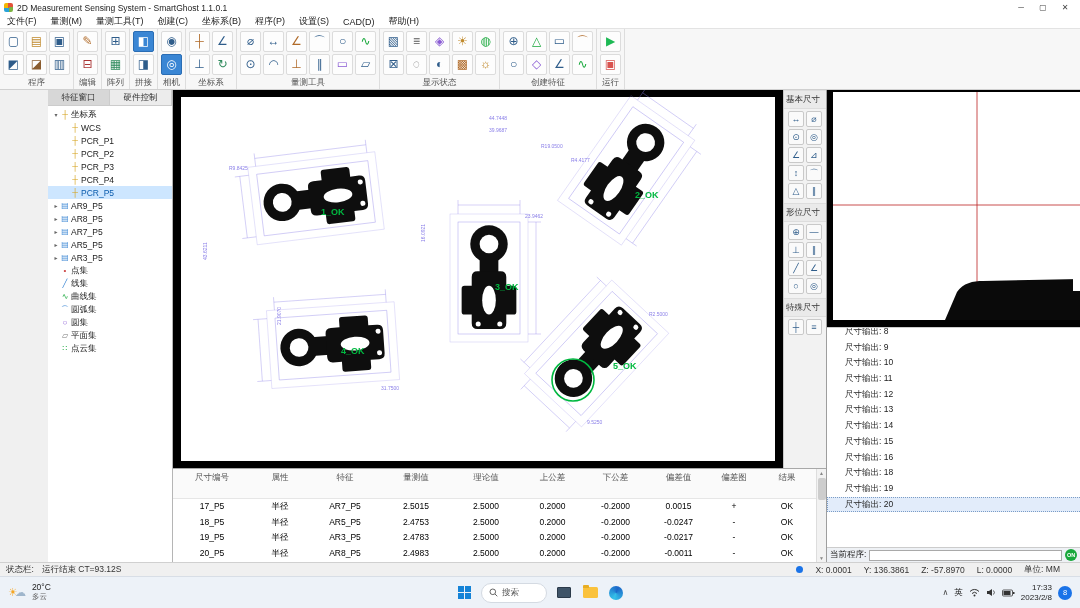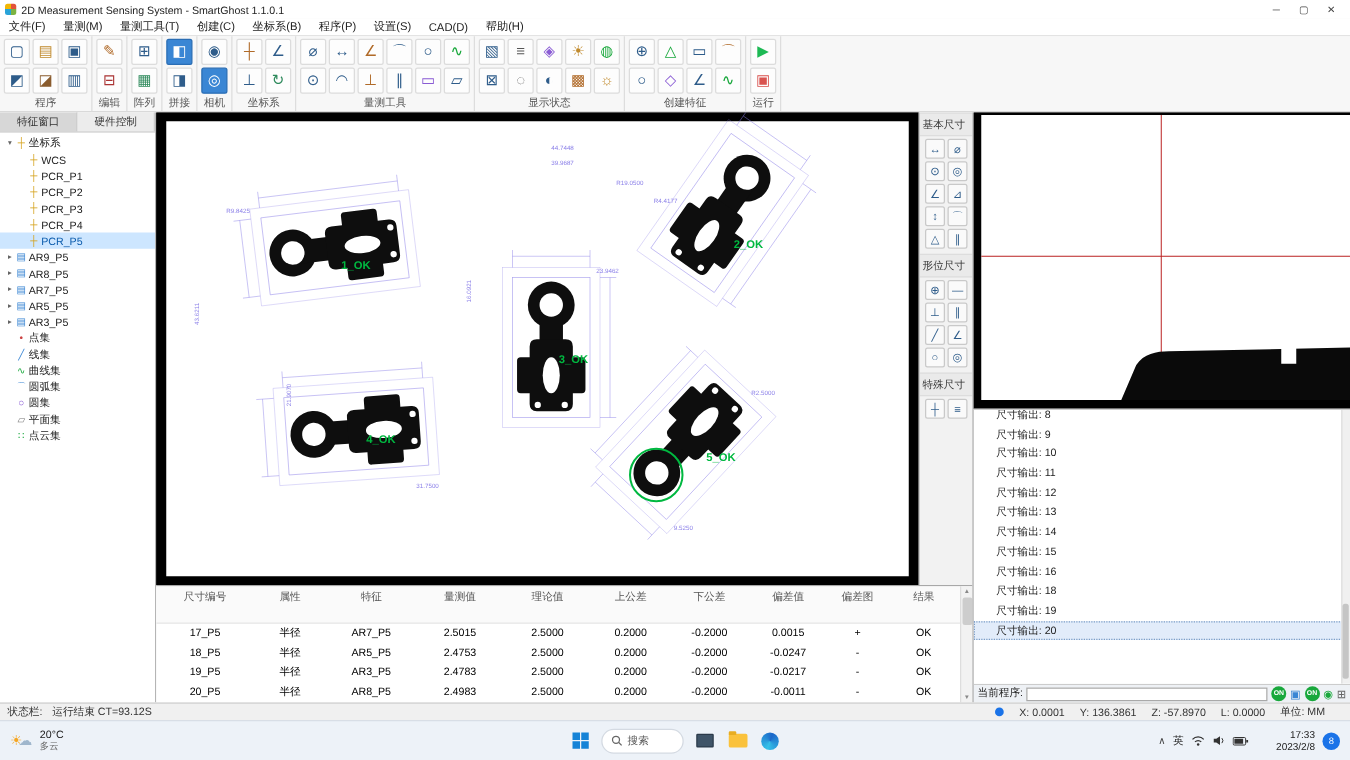--- a/index.html
+++ b/index.html
@@ -20,21 +20,21 @@
 
   
   .toolbar{flex:0 0 61px;background:#f7f7f7;border-bottom:1px solid #d0d0d0;display:flex;align-items:stretch;}
   .tb-group{border-right:1px solid #ddd;padding:1px 2px 0;display:flex;flex-direction:column;}
   .tb-row{display:flex;height:23px;}
   .tb-btn{width:21px;height:21px;margin:1px;border:1px solid #dcdcdc;background:#fdfdfd;border-radius:2px;font-size:12px;line-height:19px;text-align:center;overflow:hidden;}
   .tb-btn.active{background:#3a86d4;border-color:#2a6db4;color:#fff !important;}
   .tb-label{height:13px;font-size:8.5px;color:#555;text-align:center;line-height:13px;white-space:nowrap;}
 
   
-  .main{flex:1 1 auto;display:flex;min-height:0;}
+  .main{flex:1 1 auto;display:flex;min-height:0;padding-left:48px;}
   .left-panel{flex:0 0 125px;width:125px;background:#fff;border-right:1px solid #b5b5b5;display:flex;flex-direction:column;}
   .panel-tabs{flex:0 0 16px;display:flex;background:#f0f0f0;border-bottom:1px solid #ccc;}
   .ptab{flex:1;font-size:8.5px;text-align:center;line-height:15px;color:#333;border-right:1px solid #ccc;background:#ececec;white-space:nowrap;overflow:hidden;}
   .ptab.active{background:#d7d7d7;}
   .tree{flex:1;overflow:hidden;padding-top:2px;}
   .tree-row{display:flex;align-items:center;height:13px;font-size:8.5px;color:#222;white-space:nowrap;}
   .tree-row .exp{width:8px;font-size:6px;color:#666;text-align:center;}
   .tree-row .ticon{width:10px;text-align:center;font-size:8px;}
   .tree-row .tlabel{padding-left:1px;}
   .tree-row.selected{background:#cde6ff;}
@@ -95,21 +95,21 @@
   .start-logo{width:13px;height:13px;display:grid;grid-template-columns:6px 6px;grid-template-rows:6px 6px;gap:1px;}
   .start-logo span{background:#1583d7;}
   .search-pill{width:66px;height:20px;border-radius:10px;background:#fff;border:1px solid #d4dae2;display:flex;align-items:center;gap:4px;padding:0 7px;font-size:8.5px;color:#555;}
   .monitor-icon{width:14px;height:11px;background:#3f5468;border:1px solid #2b3a4a;border-radius:1px;}
   .folder-icon{width:15px;height:11px;background:#fac23c;border-radius:1.5px;position:relative;}
   .folder-icon:before{content:"";position:absolute;top:-2px;left:0;width:6px;height:3px;background:#e8ad22;border-radius:1px 1px 0 0;}
   .edge-icon{width:14px;height:14px;border-radius:50%;background:conic-gradient(from 200deg,#35c1e8,#1b66c9,#35c1e8);}
   .tk-tray{margin-left:auto;display:flex;align-items:center;gap:6px;}
   .tray-chevron{font-size:8px;color:#444;}
   .tray-lang{font-size:8.5px;color:#222;}
-  .tk-clock{display:flex;flex-direction:column;align-items:flex-end;line-height:1.2;font-size:8px;color:#222;margin-left:16px;}
+  .tk-clock{display:flex;flex-direction:column;align-items:flex-end;line-height:1.2;font-size:8px;color:#222;}
   .tk-badge{width:14px;height:14px;border-radius:50%;background:#1a73e8;color:#fff;font-size:7.5px;display:flex;align-items:center;justify-content:center;}
 </style>
 </head>
 <body>
 
 <div class="app">
 
   <div class="titlebar">
     <span class="app-icon"></span>
     <span class="title-text">2D Measurement Sensing System - SmartGhost 1.1.0.1</span>

